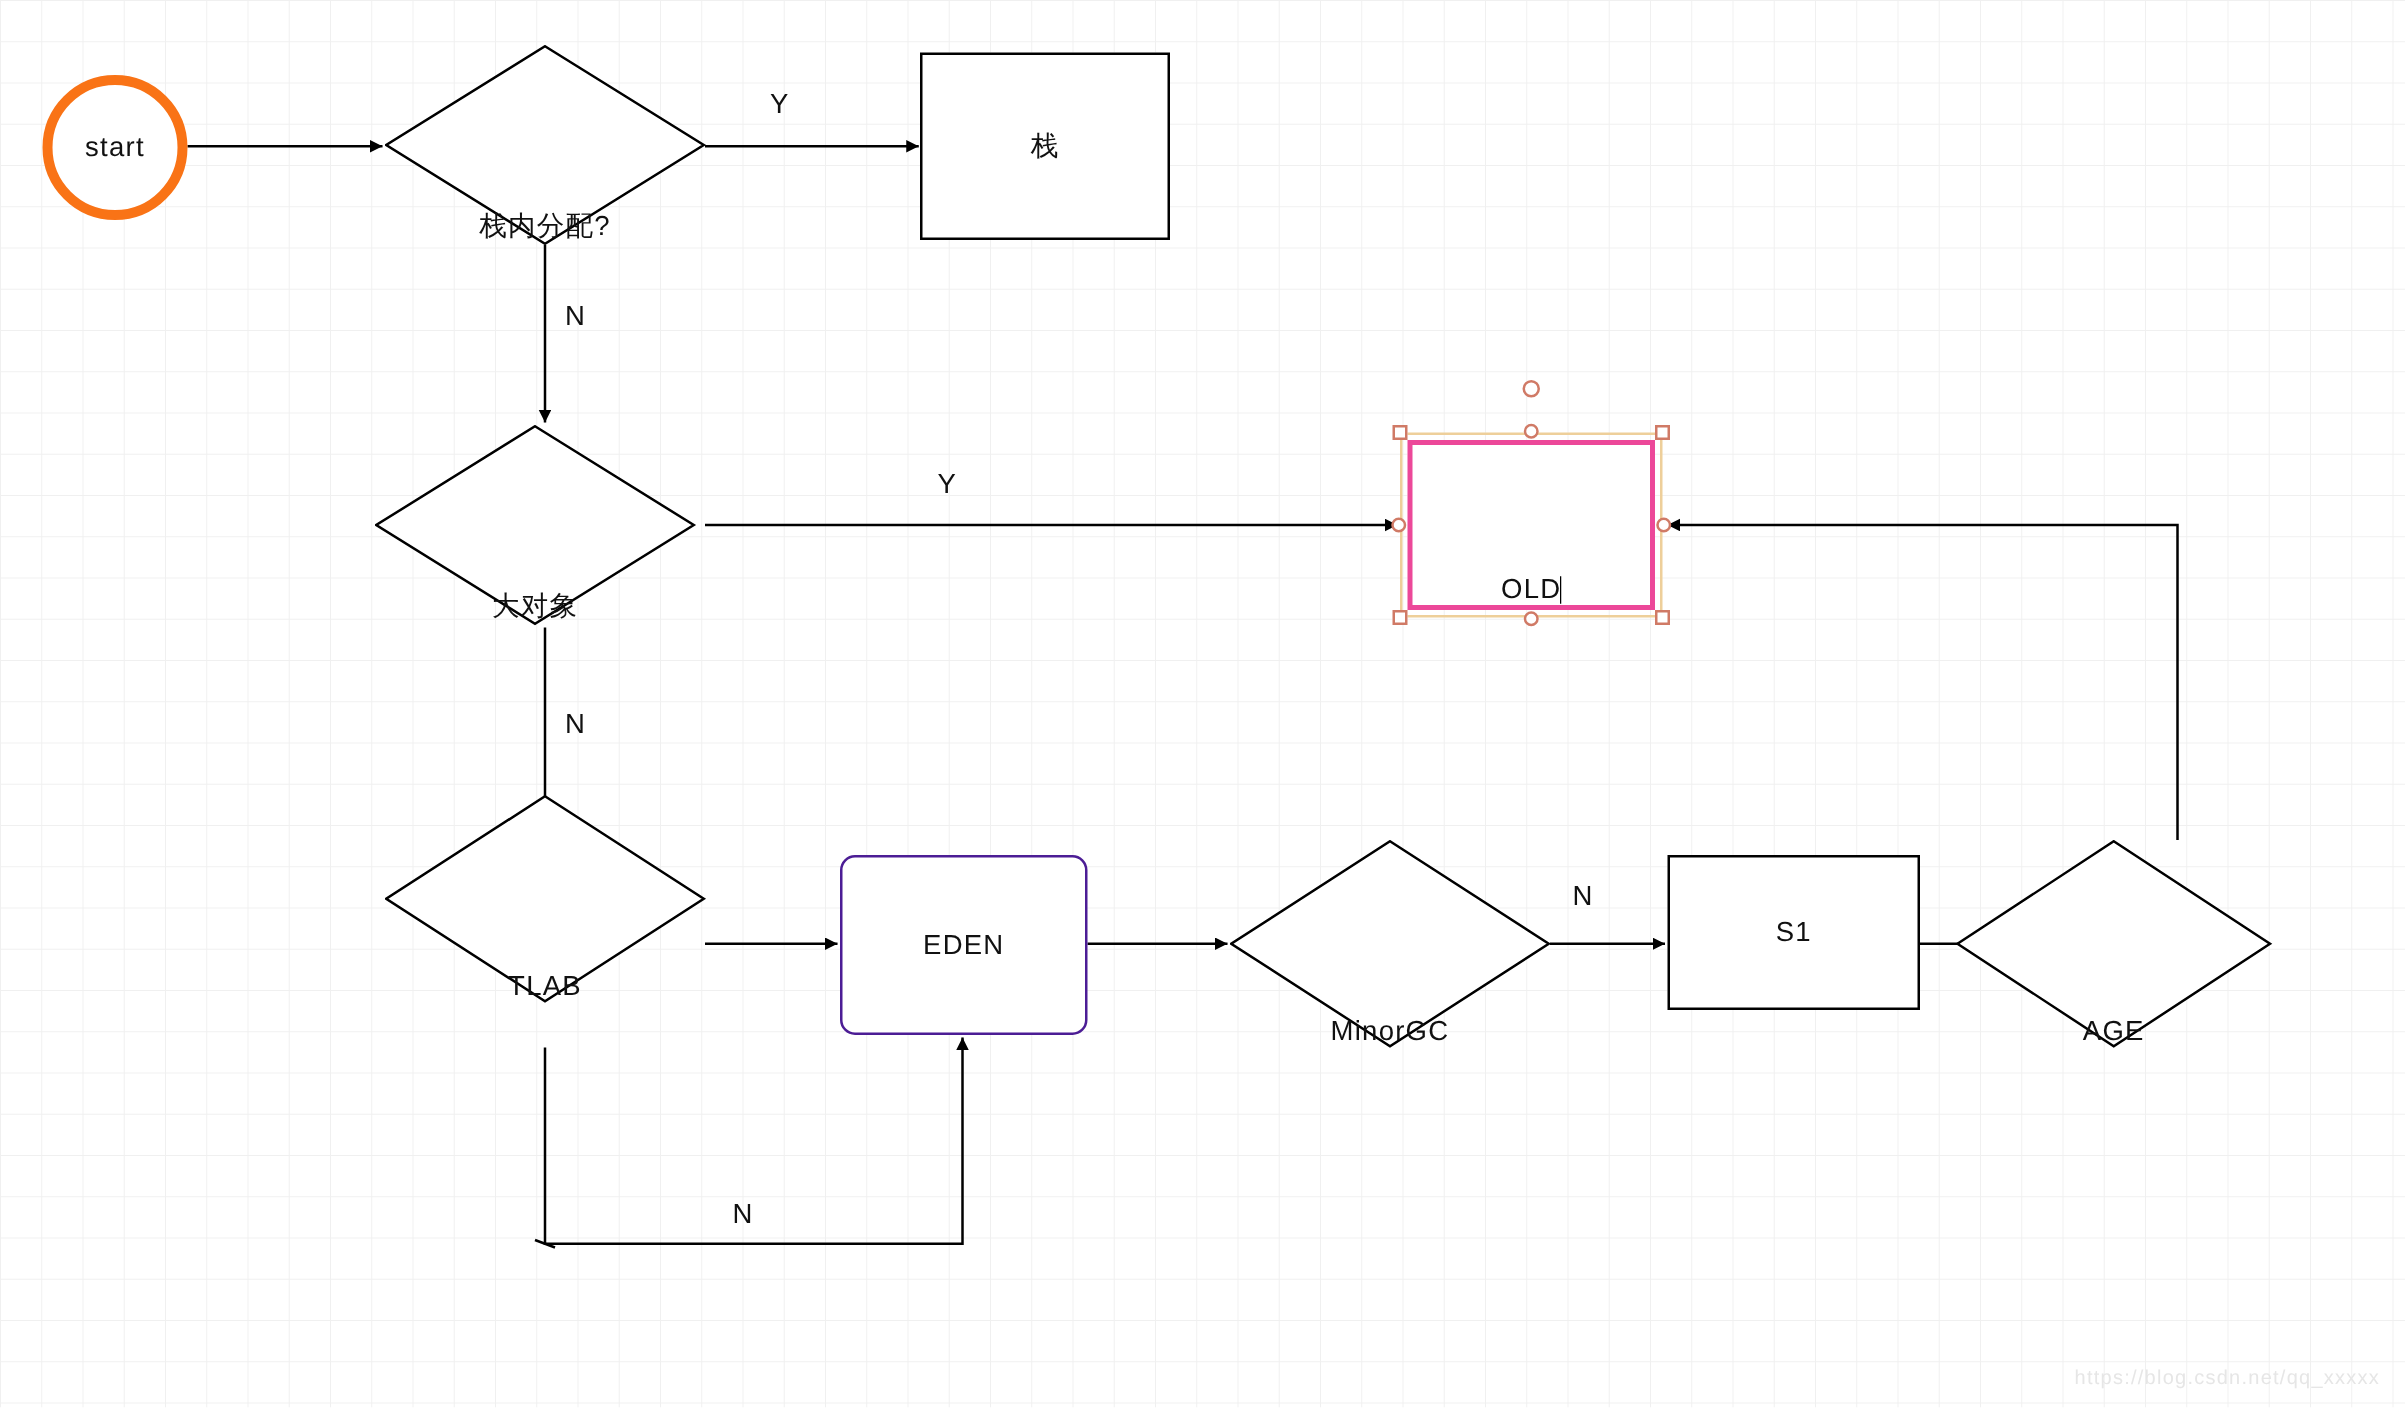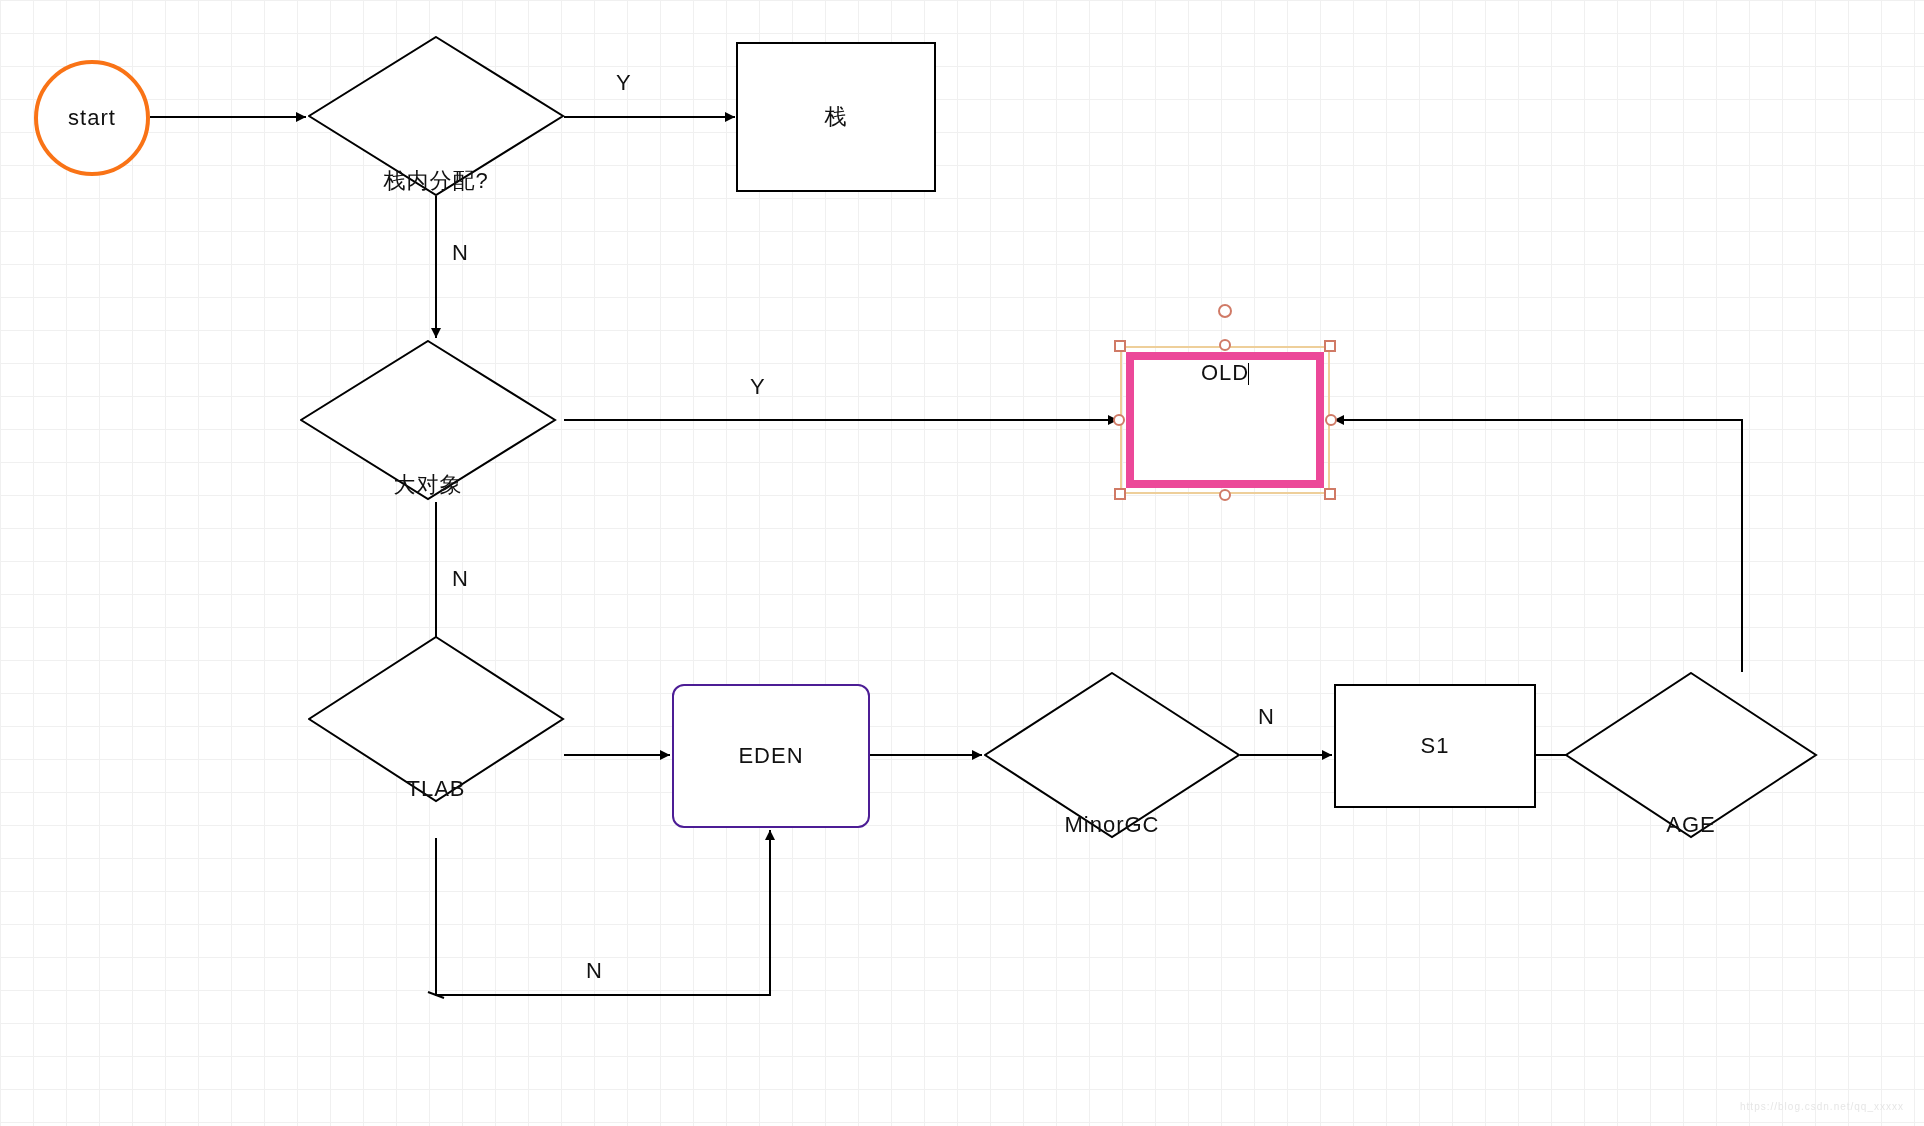--- a/index.html
+++ b/index.html
@@ -1,35 +1,35 @@
 <!DOCTYPE html>
 <html><head>
   <meta charset="utf-8">
   <style>
     html,body{margin:0;padding:0;width:1924px;height:1126px;background:#fff;font-family:"Helvetica Neue",Arial,"PingFang SC","Hiragino Sans GB","Microsoft YaHei",sans-serif;position:relative;overflow:hidden}
     .grid{position:absolute;inset:0;background-image:linear-gradient(to right,#f0f0f0 1px,transparent 1px),linear-gradient(to bottom,#f0f0f0 1px,transparent 1px);background-size:33px 33px}
     svg{position:absolute;top:0;left:0;width:1924px;height:1126px}
     .node{position:absolute;display:flex;align-items:center;justify-content:center;background:#fff;box-sizing:border-box}
-    .circle{border:4px solid #f97316;border-radius:50%}
+    .circle{border:8px solid #f97316;border-radius:50%}
     .rect{border:2px solid #000}
     .rrect{border:2px solid #4c1d95;border-radius:12px}
     .diamond{position:absolute;display:flex;align-items:flex-end;justify-content:center}
     .diamond .dshape{position:absolute;inset:0}
     .diamond .dlabel{position:relative;z-index:2}
     .selected{position:absolute;box-sizing:border-box}
     .sel-outer{position:absolute;inset:0;border:2px solid #eecf9a;pointer-events:none}
-    .sel-inner{position:absolute;inset:6px;border:8px solid #ec4899;background:#fff;display:flex;align-items:flex-start;justify-content:center}
+    .sel-inner{position:absolute;inset:6px;border:4px solid #ec4899;background:#fff;display:flex;align-items:flex-end;justify-content:center}
     .handle{position:absolute;width:12px;height:12px;background:#fff;border:2px solid #d07a66;box-sizing:border-box}
     .handle.sq{border-radius:0}
     .handle.circ{border-radius:50%}
     .rot{position:absolute;width:14px;height:14px;border:2px solid #d07a66;border-radius:50%;background:#fff;box-sizing:border-box}
     .edge-label{position:absolute;font-size:22px;color:#111;background:transparent}
     .txt{font-size:22px;color:#111;letter-spacing:1px}
     .caret{display:inline-block;width:1px;height:22px;background:#000;vertical-align:middle;margin-left:-1px}
-    .watermark{position:absolute;right:20px;bottom:14px;font-size:10px;color:#e6e6e6;letter-spacing:1px}
+    .watermark{position:absolute;right:20px;bottom:14px;font-size:16px;color:#e6e6e6;letter-spacing:1px}
   </style>
 </head>
 <body>
 
 <div class="grid"></div>
 
 <svg>
   <defs>
     <marker id="arrow" markerWidth="12" markerHeight="12" refX="10" refY="5" orient="auto" markerUnits="userSpaceOnUse">
       <path d="M0,0 L10,5 L0,10 Z" fill="#000"></path>

